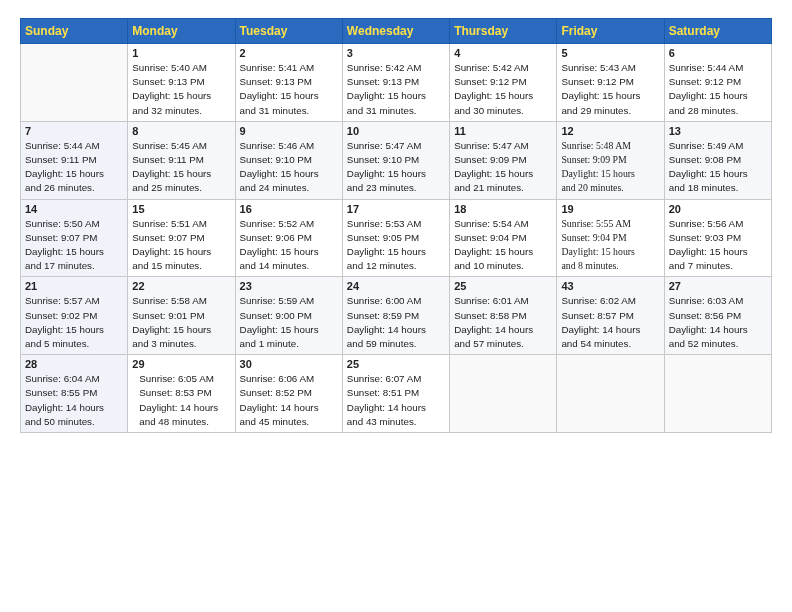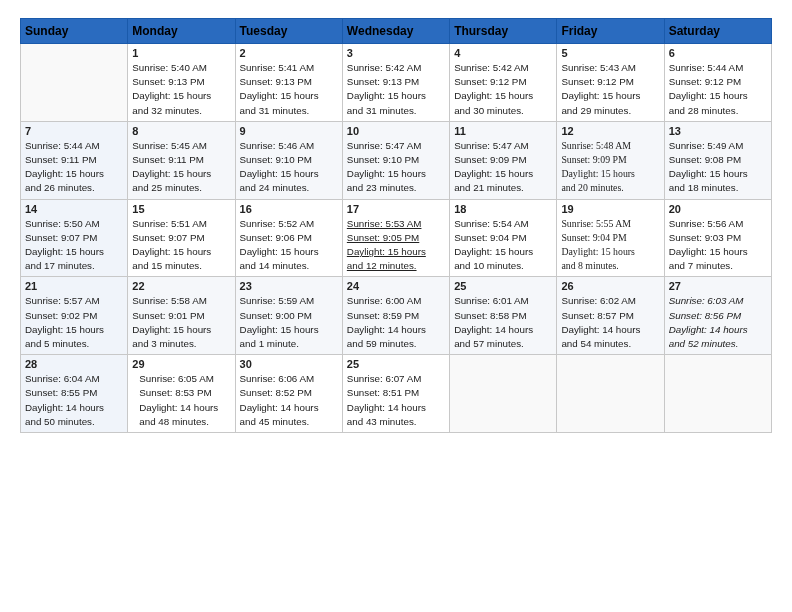--- a/index.html
+++ b/index.html
@@ -49,21 +49,21 @@
       font-size: 15px;
       color: #444;
     }
     .calendar {
       width: 100%;
       border-collapse: collapse;
       font-size: 10.5px;
     }
     .calendar th {
       background: #2a6bbf;
-      color: #000000;
+      color: #fde047;
       padding: 5px 4px;
       text-align: left;
       font-size: 12px;
       font-weight: bold;
       border: 1px solid #1a5aab;
     }
     .calendar td {
       border: 1px solid #c8c8c8;
       vertical-align: top;
       padding: 3px 4px;
@@ -224,21 +224,21 @@
           </td>
           <td>
             <span class="day-num">16</span>
             <div class="day-info" style="white-space: pre-line;">Sunrise: 5:52 AM
 Sunset: 9:06 PM
 Daylight: 15 hours
 and 14 minutes.</div>
           </td>
           <td>
             <span class="day-num">17</span>
-            <div class="day-info" style="white-space: pre-line; text-decoration: underline;">Sunrise: 5:53 AM
+            <div class="day-info" style="white-space: pre-line;">Sunrise: 5:53 AM
 Sunset: 9:05 PM
 Daylight: 15 hours
 and 12 minutes.</div>
           </td>
           <td>
             <span class="day-num">18</span>
             <div class="day-info" style="white-space: pre-line;">Sunrise: 5:54 AM
 Sunset: 9:04 PM
 Daylight: 15 hours
 and 10 minutes.</div>
@@ -288,29 +288,29 @@
 and 59 minutes.</div>
           </td>
           <td>
             <span class="day-num">25</span>
             <div class="day-info" style="white-space: pre-line;">Sunrise: 6:01 AM
 Sunset: 8:58 PM
 Daylight: 14 hours
 and 57 minutes.</div>
           </td>
           <td>
-            <span class="day-num">26</span>
+            <span class="day-num">43</span>
             <div class="day-info" style="white-space: pre-line;">Sunrise: 6:02 AM
 Sunset: 8:57 PM
 Daylight: 14 hours
 and 54 minutes.</div>
           </td>
           <td>
             <span class="day-num">27</span>
-            <div class="day-info" style="white-space: pre-line; font-style: italic;">Sunrise: 6:03 AM
+            <div class="day-info" style="white-space: pre-line;">Sunrise: 6:03 AM
 Sunset: 8:56 PM
 Daylight: 14 hours
 and 52 minutes.</div>
           </td>
         </tr>
         <tr style="background: rgb(255, 255, 255);">
           <td>
             <span class="day-num">28</span>
             <div class="day-info" style="white-space: pre-line;">Sunrise: 6:04 AM
 Sunset: 8:55 PM

